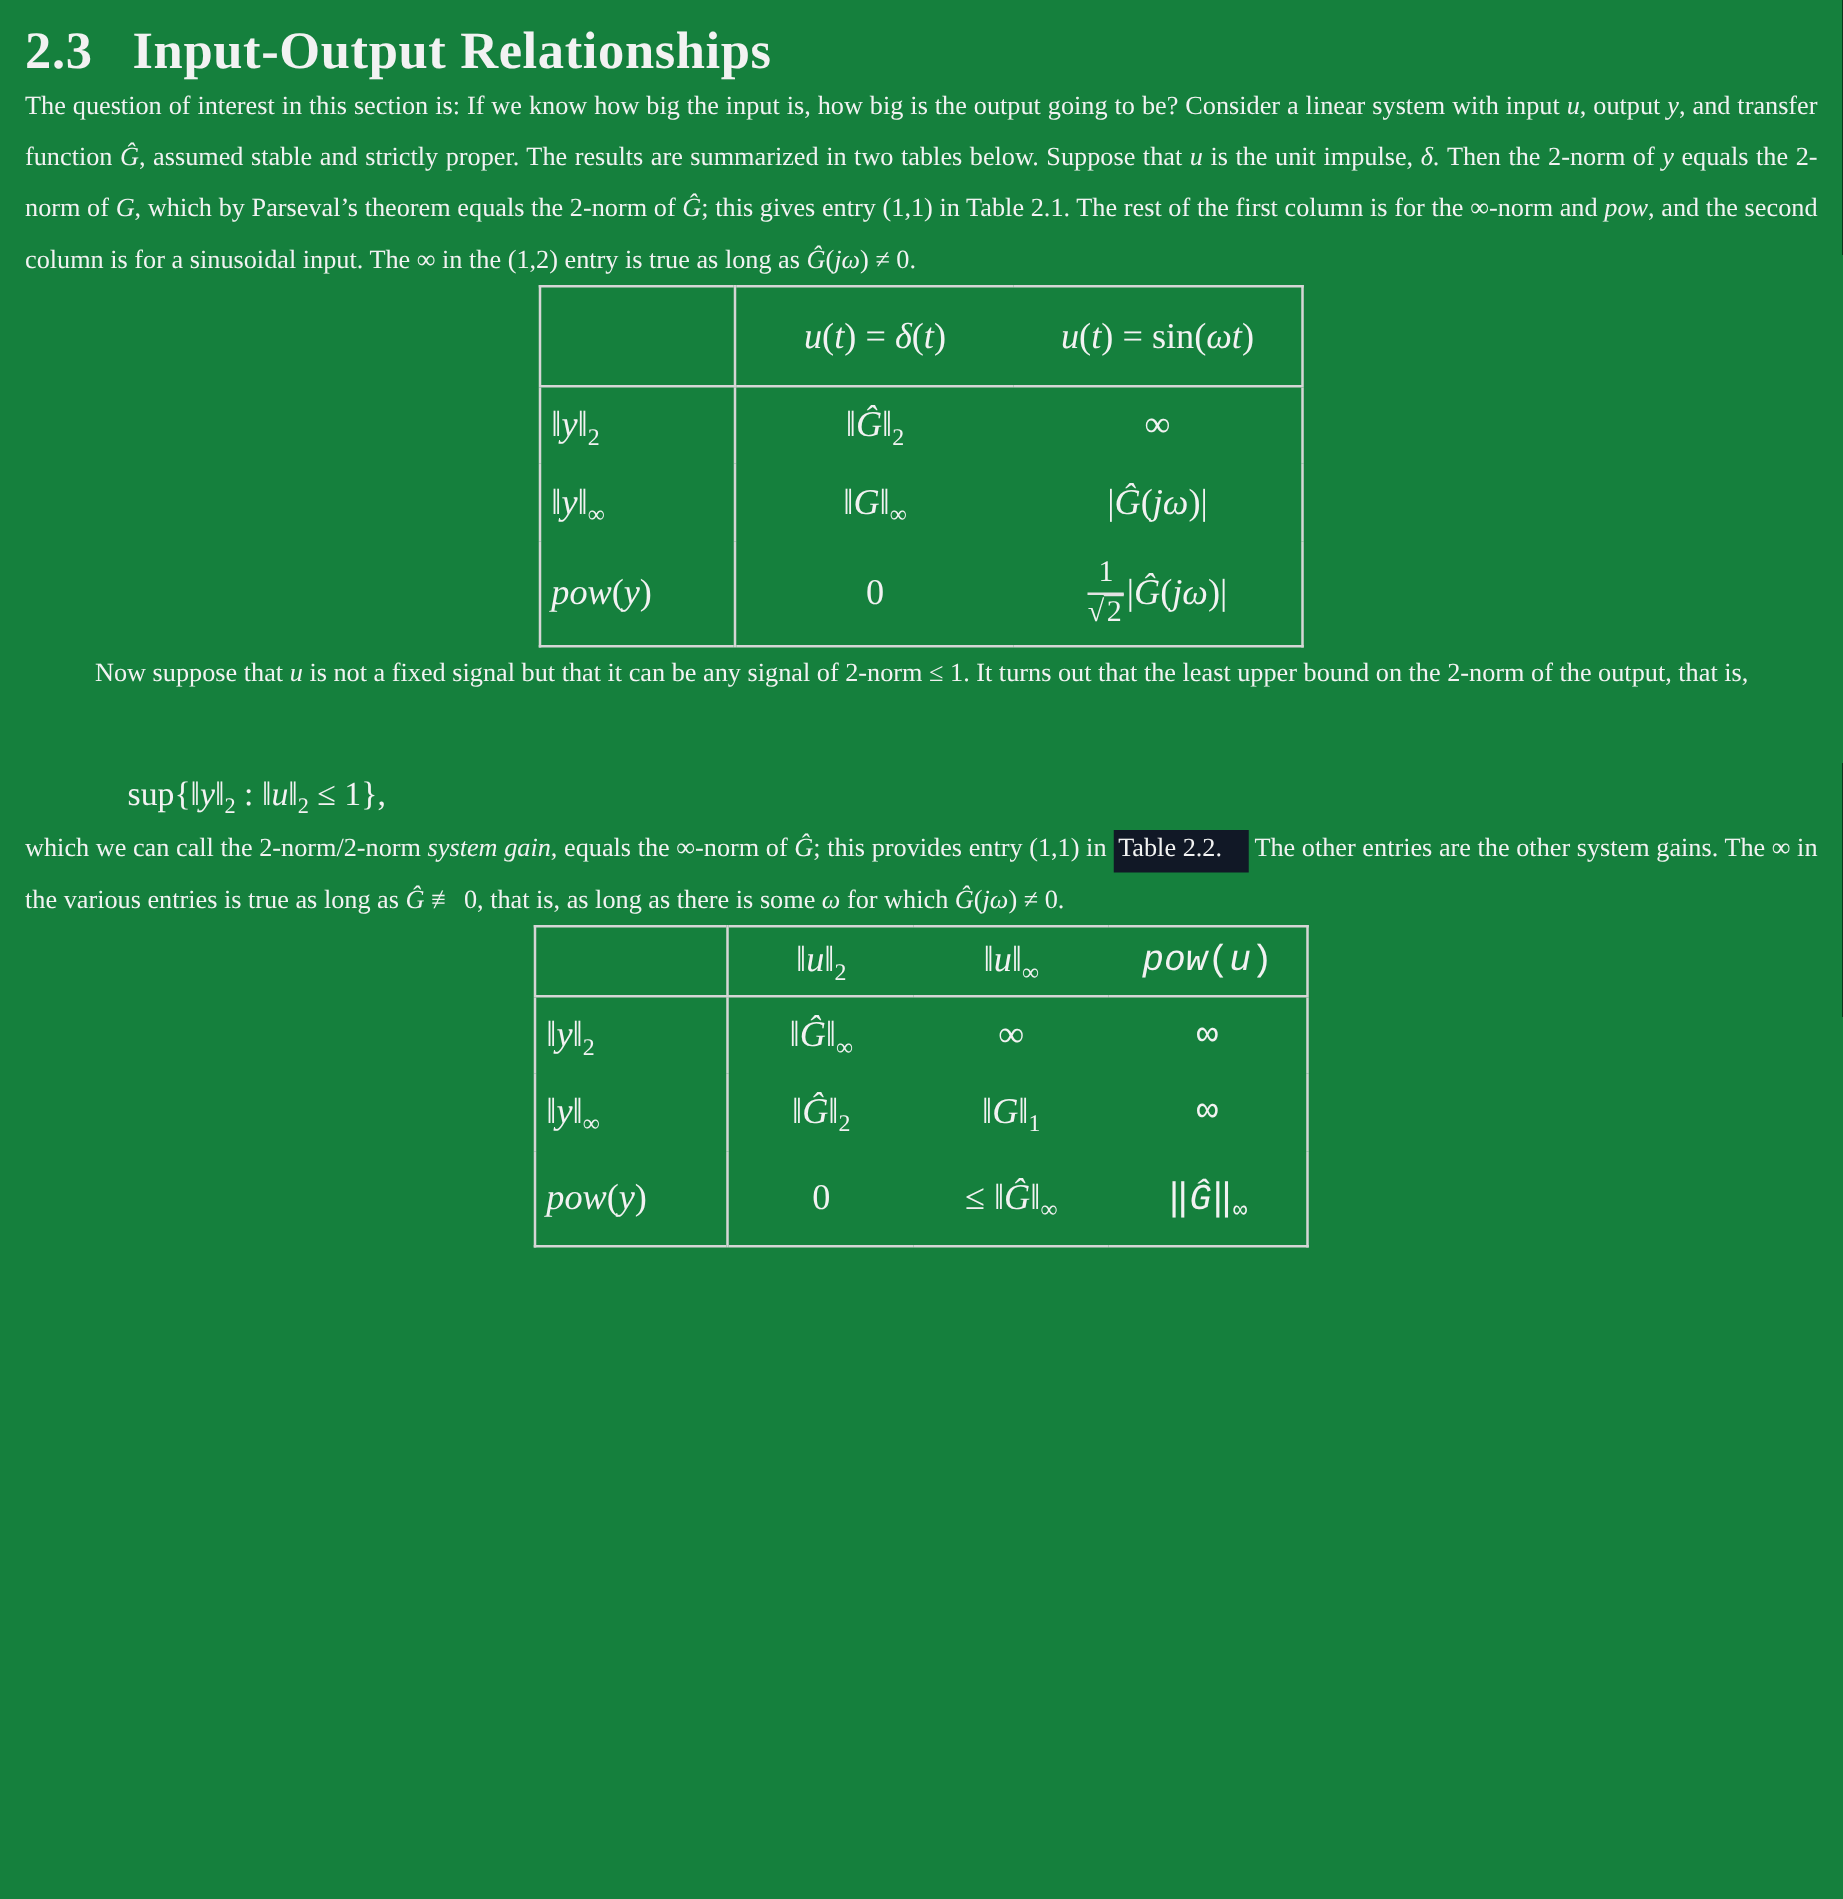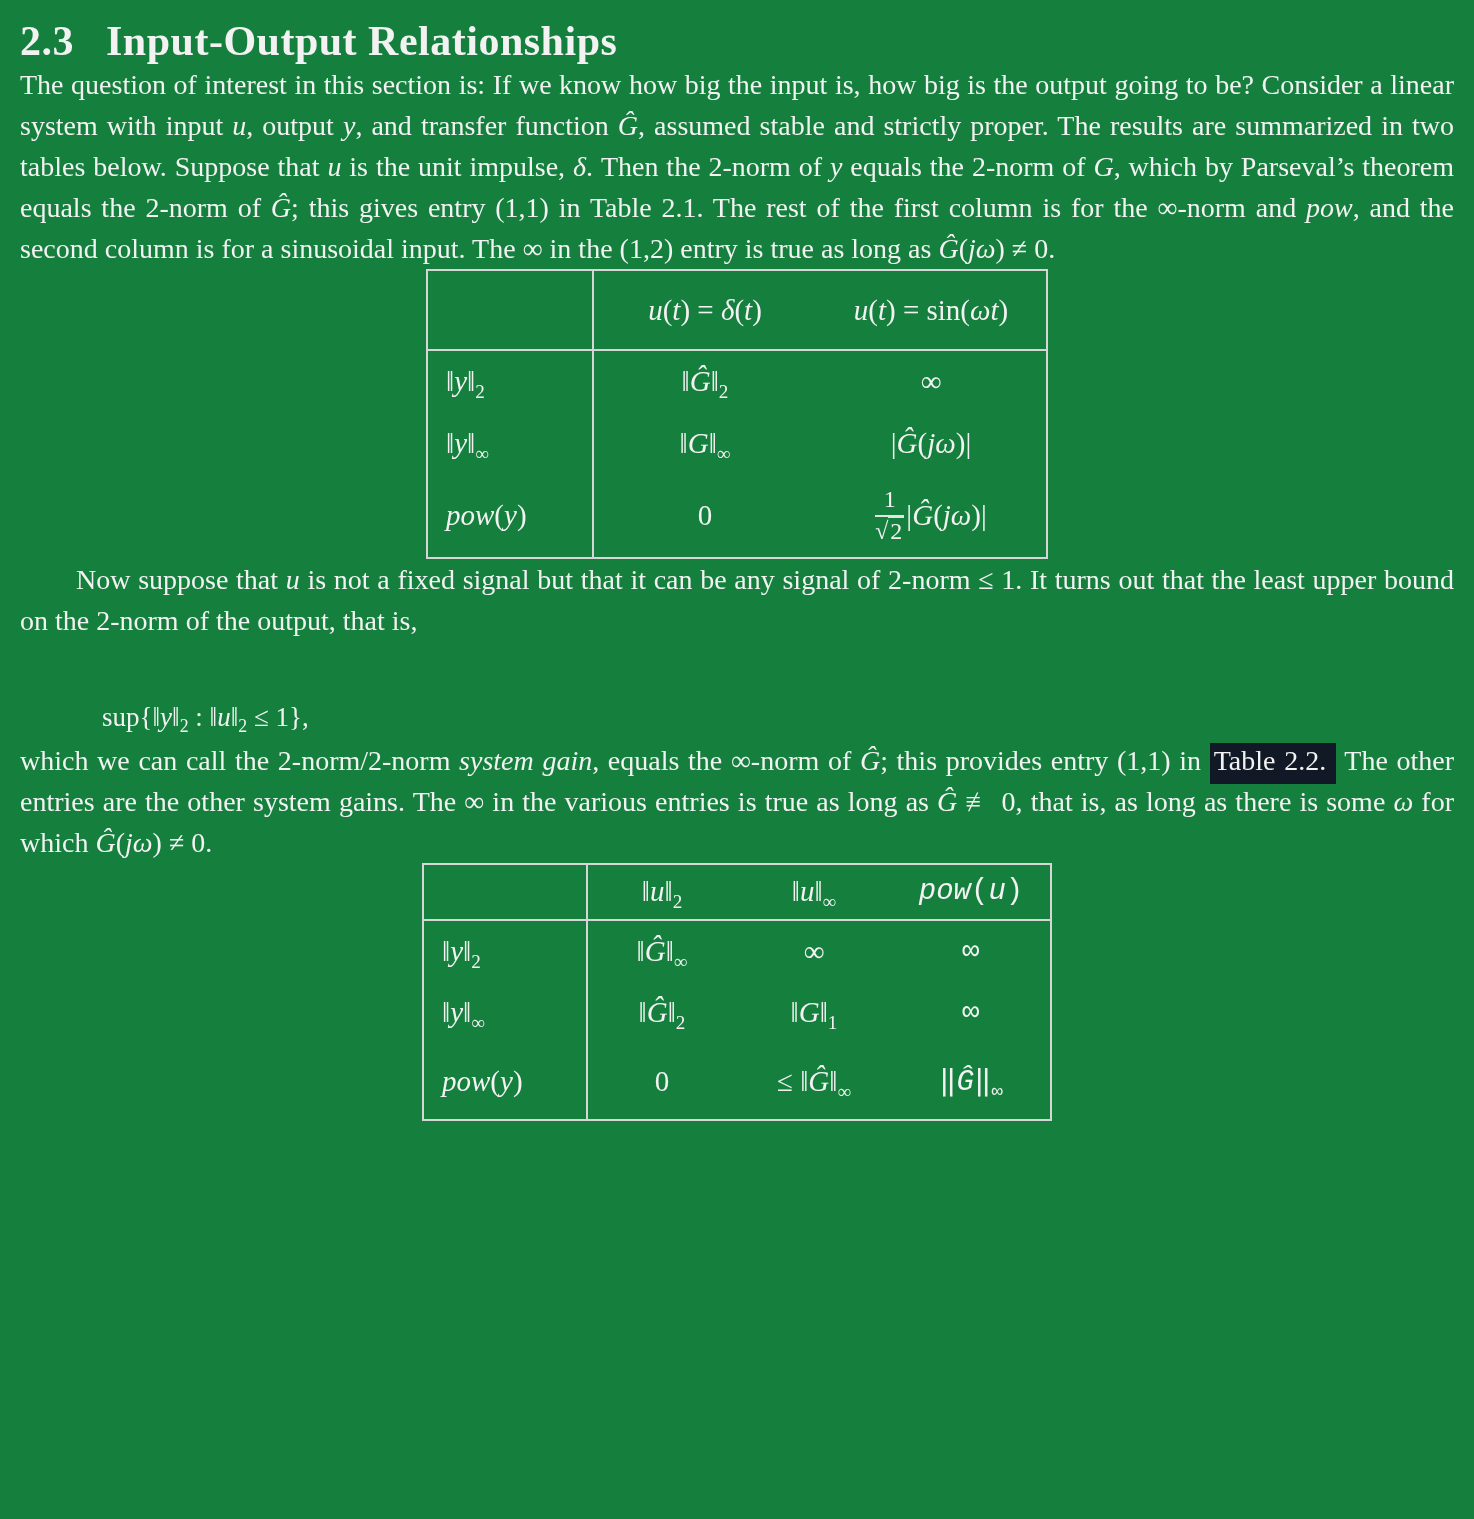--- a/index.html
+++ b/index.html
@@ -10,55 +10,55 @@
     background:#15803d;color:#f2f2f2;
     font-family:"Liberation Serif","DejaVu Serif",serif;
     overflow:hidden;
   }
   h1.section{
     font-size:42px;font-weight:bold;margin:6px 0 0 0;line-height:1.1;
     letter-spacing:0.5px;
   }
   h1.section .secnum{display:inline-block;margin-right:32px;}
   p.body{
-    font-size:28px;line-height:41px;margin:0;text-align:justify;
+    font-size:21px;line-height:41px;margin:0;text-align:justify;
   }
   .p1{margin-top:34px;}
   .p2{margin-top:34px;text-indent:56px;}
   .p3{margin-top:22px;}
   .equation{
     margin-top:54px;padding-left:82px;font-size:27px;line-height:1.65;
   }
   table.mtable{
     border-collapse:collapse;margin:0 auto;
     border:2px solid #d6d6d6;
     font-size:29px;color:#f2f2f2;
   }
   .mtable td{text-align:center;vertical-align:middle;padding:0 8px;}
-  .mtable td.lbl{text-align:left;padding-left:18px;border-right:2px solid #d6d6d6;}
+  .mtable td.lbl{text-align:left;padding-left:8px;border-right:2px solid #d6d6d6;}
   .mtable tr.head td{border-bottom:2px solid #d6d6d6;}
   .t1{margin-top:56px;}
   .t1 tr.head{height:80px;}
   .t1 tr.r0{height:62px;} .t1 tr.r1{height:62px;} .t1 tr.r2{height:84px;}
   .t1 td.lbl{width:138px;} .t1 td.c1{width:206px;} .t1 td.c2{width:214px;}
   .t2{margin-top:26px;}
   .t2 tr.head{height:56px;}
   .t2 tr.r0{height:62px;} .t2 tr.r1{height:62px;} .t2 tr.r2{height:76px;}
   .t2 td.lbl{width:136px;} .t2 td.c1{width:132px;} .t2 td.c2{width:140px;} .t2 td.c3{width:142px;font-family:Liberation Mono, monospace;}
   .caption{font-size:29px;text-align:center;}
   .cap1{margin-top:28px;}
   .cap2{margin-top:26px;}
   sub{font-size:66%;line-height:0;}
   i{font-style:italic;}
   .frac{display:inline-block;vertical-align:middle;text-align:center;font-size:24px;line-height:1.15;}
   .frac .num{display:block;border-bottom:2px solid #e3e3e3;padding:0 4px 1px 4px;}
   .frac .den{display:block;padding-top:1px;}
   .rad{border-top:2px solid #e3e3e3;padding:0 2px;}
   .fracside{display:inline-block;vertical-align:middle;margin-left:2px;}
-  .hl{background:#111826;padding:2px 10px 8px 4px;}
+  .hl{background:#111826;padding:2px 21px 8px 4px;}
 </style>
 </head>
 <body>
 
 <div class="page">
 
   <h1 class="section"><span class="secnum">2.3</span><span>Input-Output Relationships</span></h1>
 
   <p class="body p1">The question of interest in this section is: If we know how big the input is, how big is the output going to be? Consider a linear system with input <i>u</i>, output <i>y</i>, and transfer function <i>Ĝ</i>, assumed stable and strictly proper. The results are summarized in two tables below. Suppose that <i>u</i> is the unit impulse, <i>δ</i>. Then the 2-norm of <i>y</i> equals the 2-norm of <i>G</i>, which by Parseval’s theorem equals the 2-norm of <i>Ĝ</i>; this gives entry (1,1) in Table 2.1. The rest of the first column is for the ∞-norm and <i>pow</i>, and the second column is for a sinusoidal input. The ∞ in the (1,2) entry is true as long as <i>Ĝ</i>(<i>jω</i>) ≠ 0.</p>
 

